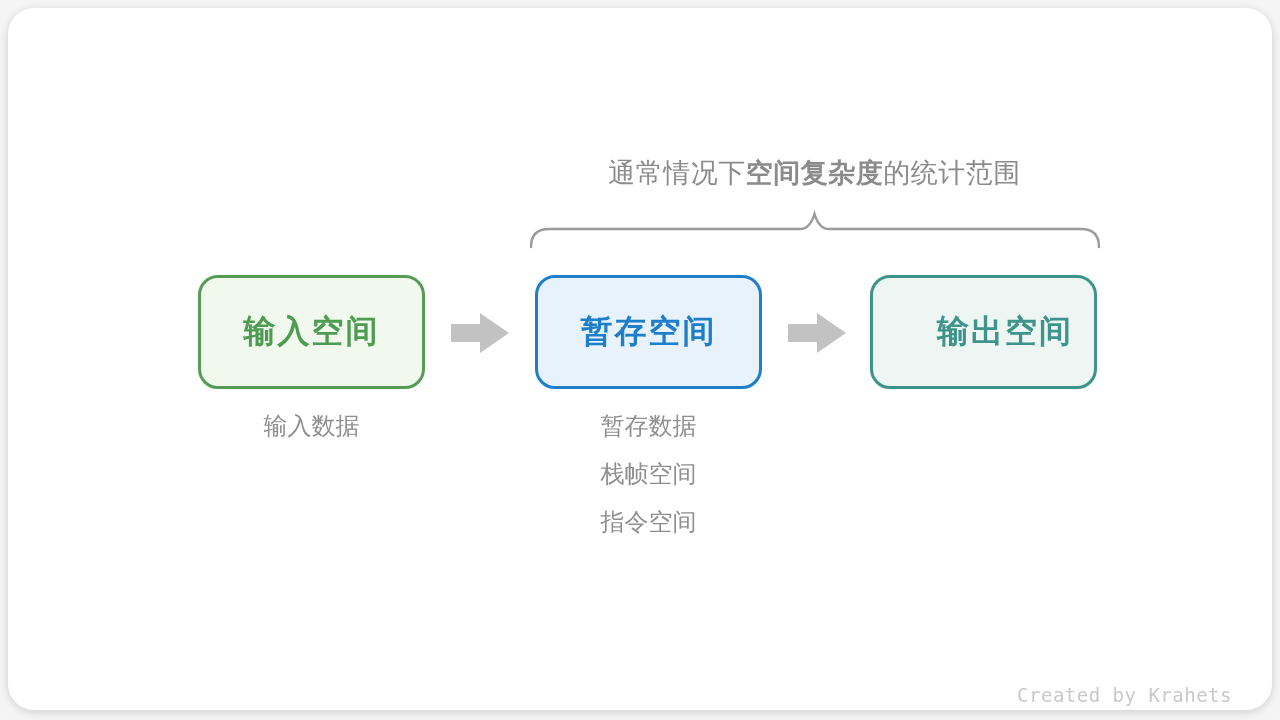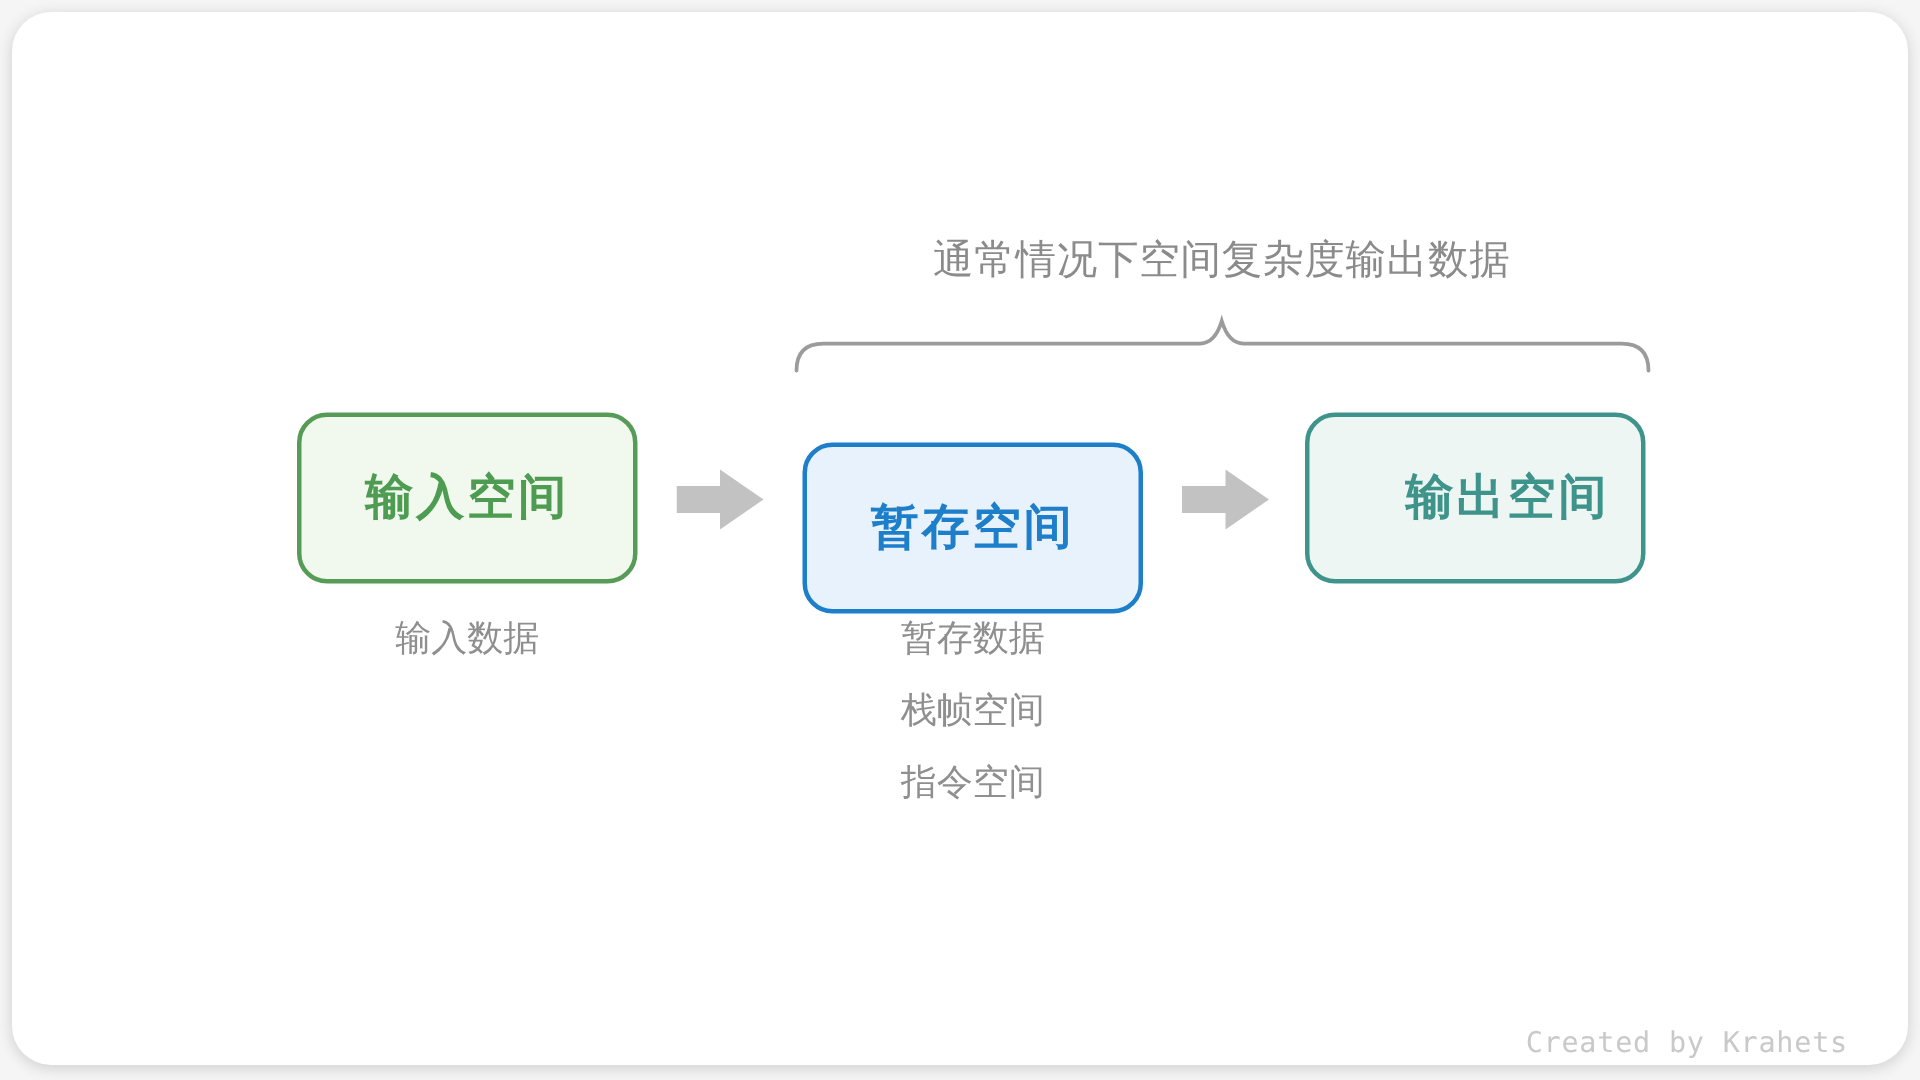--- a/index.html
+++ b/index.html
@@ -13,35 +13,35 @@
   .card{
     position:absolute;left:8px;top:8px;width:1264px;height:702px;
     background:#ffffff;border-radius:26px;
     box-shadow:0 2px 10px rgba(0,0,0,0.16);
   }
   .brace-title{
     position:absolute;left:523px;top:147px;width:567px;
     text-align:center;font-size:27px;color:var(--title-gray);
     letter-spacing:0.5px;white-space:nowrap;
   }
-  .brace-title b{font-weight:400;color:var(--title-gray);}
+  .brace-title b{font-weight:700;color:var(--title-gray);}
   .brace-svg{position:absolute;left:520px;top:200px;}
   .brace-svg path{fill:none;stroke:var(--brace-gray);stroke-width:2.5;stroke-linecap:round;}
   .node{
     position:absolute;top:267px;width:227px;height:114px;
     border-radius:20px;border:3px solid;
     display:flex;align-items:center;justify-content:center;
     font-size:32px;font-weight:700;letter-spacing:2px;
     box-sizing:border-box;
   }
   .node.green{border-color:var(--green-border);background:var(--green-fill);color:var(--green-text);}
   .node.blue{border-color:var(--blue-border);background:var(--blue-fill);color:var(--blue-text);}
   .node.teal{border-color:var(--teal-border);background:var(--teal-fill);color:var(--teal-text);}
   .node-input{left:190px;}
-  .node-temp{left:527px;margin-top:20px;}
+  .node-temp{left:527px;}
   .node-output{left:862px;padding-left:43px;}
   .arrow-svg{position:absolute;top:305px;}
   .arrow-svg polygon{fill:var(--arrow-gray);}
   .arrow-1{left:443px;}
   .arrow-2{left:780px;}
   .subcol{
     position:absolute;top:394px;width:227px;
     text-align:center;font-size:24px;color:var(--label-gray);
   }
   .subcol div{line-height:48px;height:48px;}
@@ -54,21 +54,21 @@
     font-size:19px;color:var(--credit-gray);letter-spacing:0.5px;
   }
 </style>
 </head>
 <body>
 
 <div class="stage">
   <div class="card">
 
     <div class="brace-title">
-      <span>通常情况下</span><b>空间复杂度</b><span>输出数据</span>
+      <span>通常情况下</span><b>空间复杂度</b><span>的统计范围</span>
     </div>
 
     <svg class="brace-svg" width="574" height="42" viewBox="0 0 574 42">
       <path d="M3,39 Q3,21 21,21 L272,21 Q282,21 286.5,6 Q291,21 301,21 L553,21 Q571,21 571,39"></path>
     </svg>
 
     <div class="node green node-input">
       <span>输入空间</span>
     </div>
 

